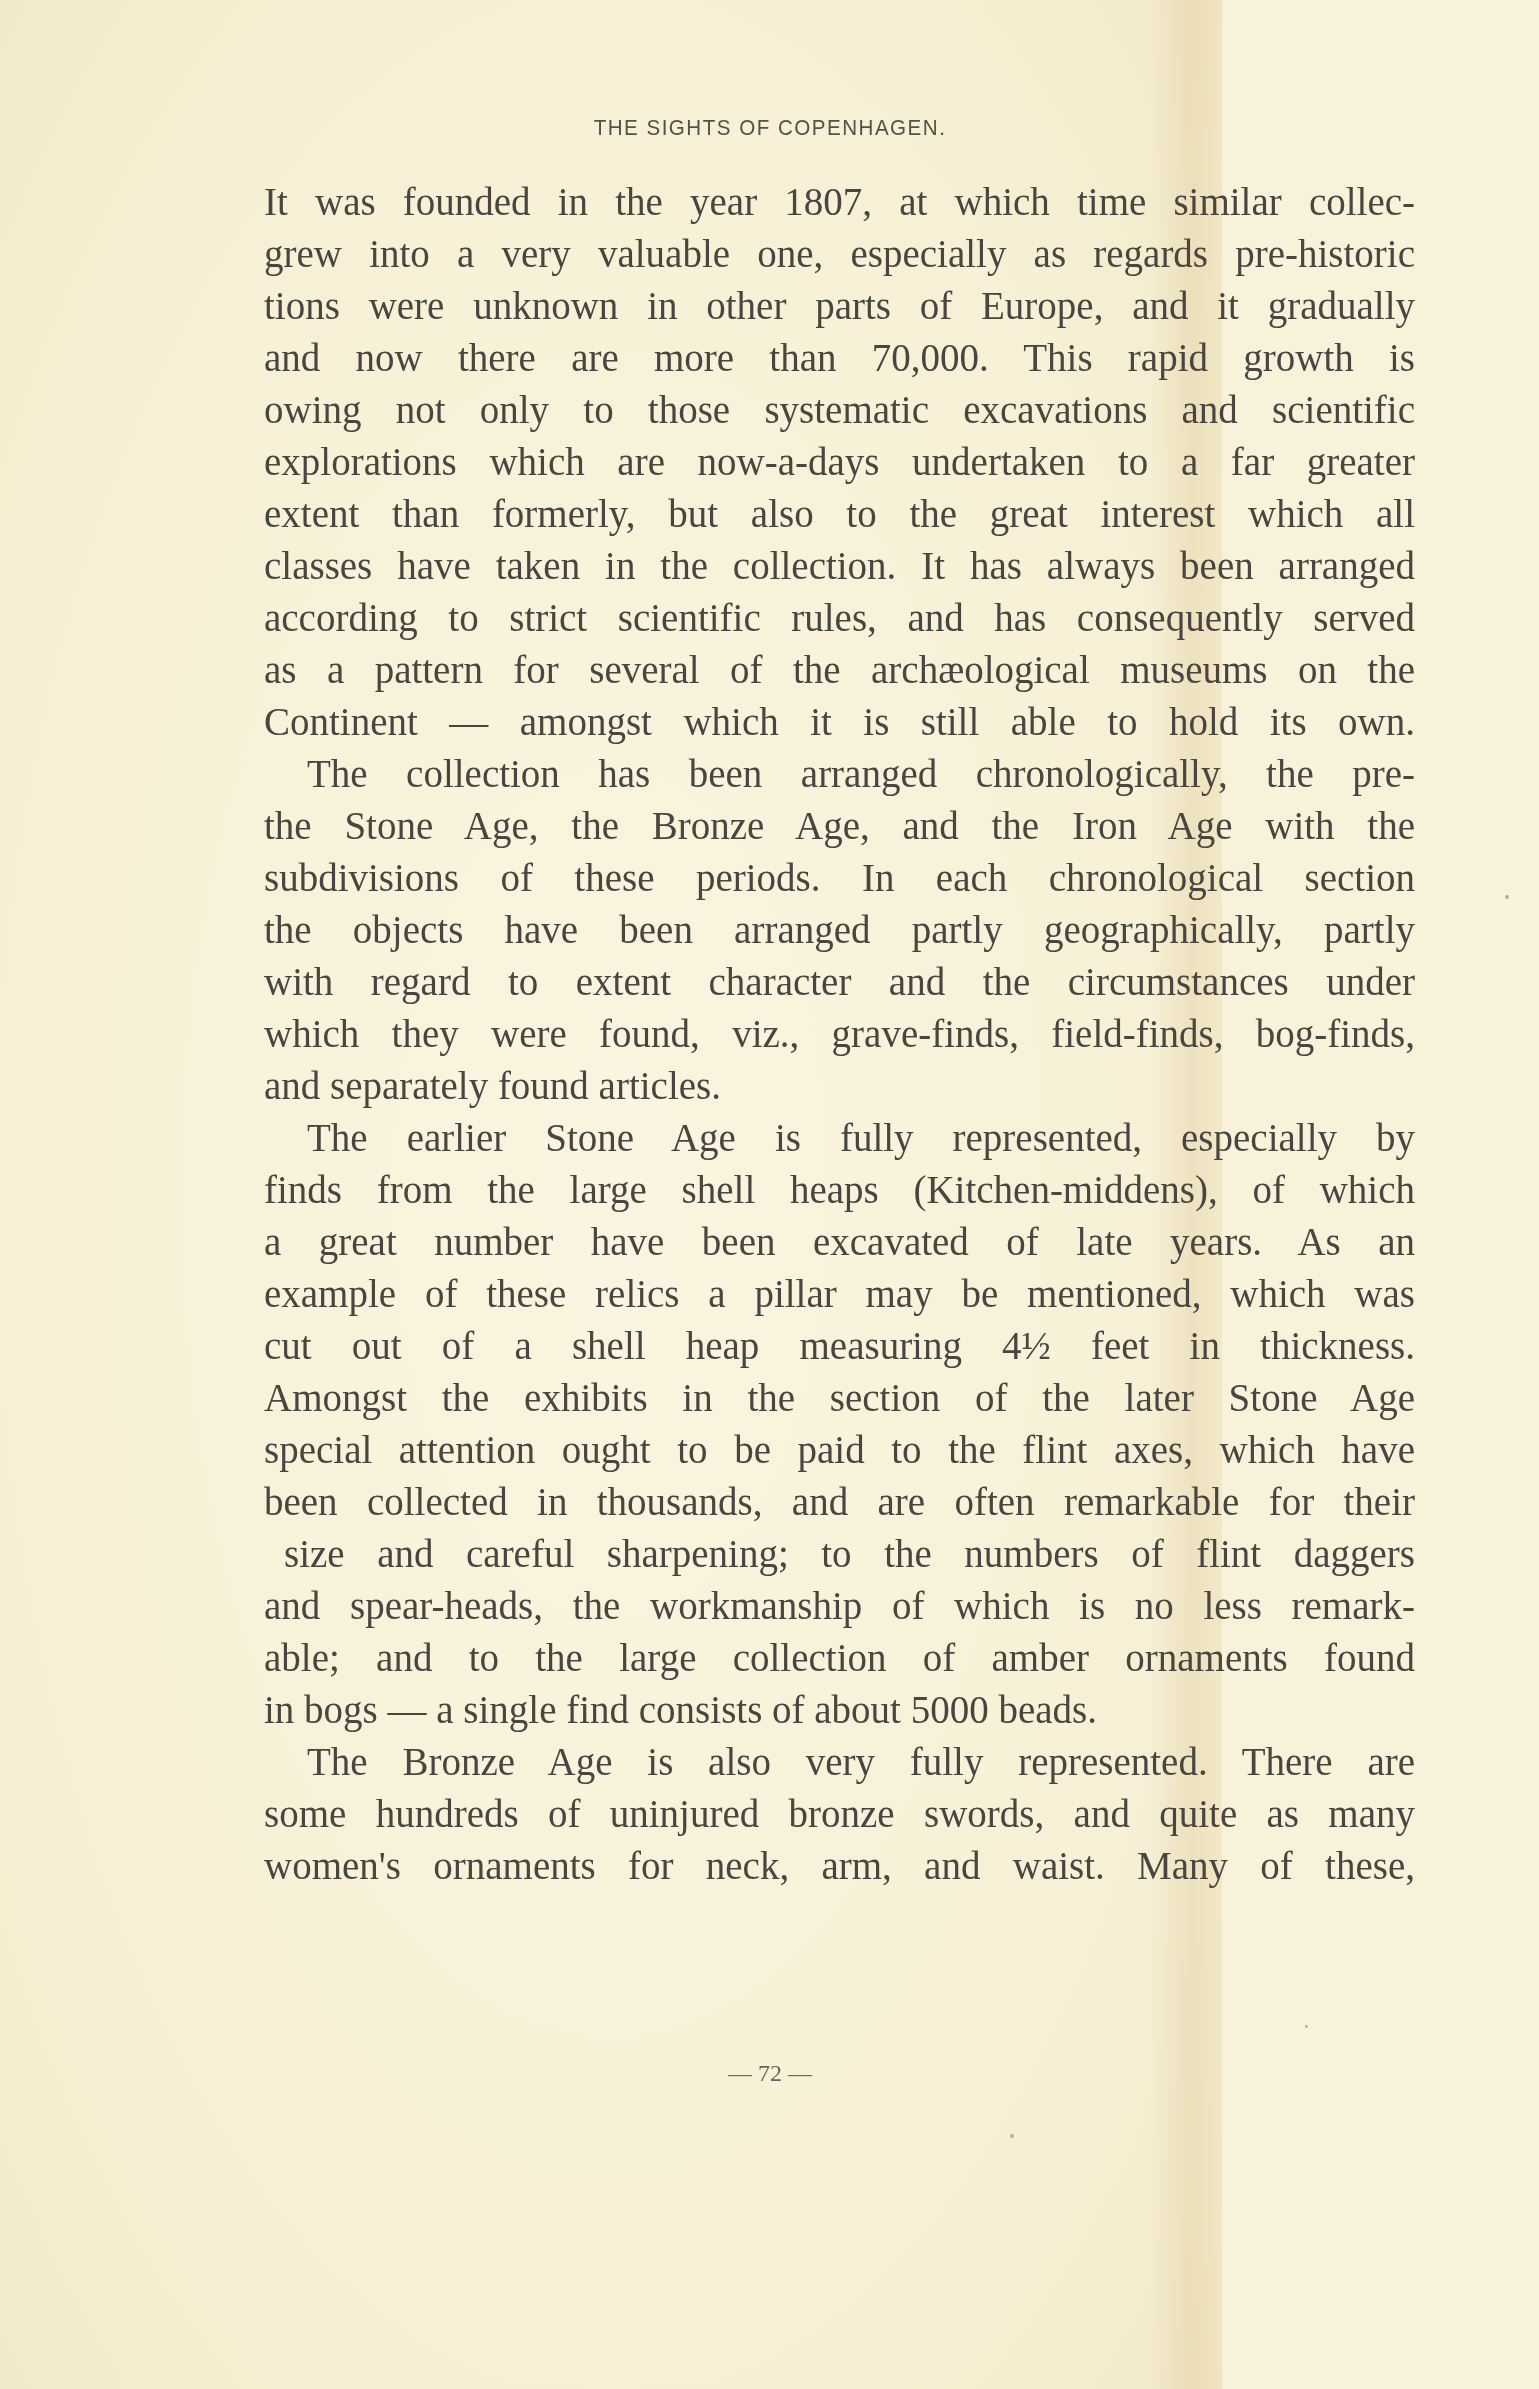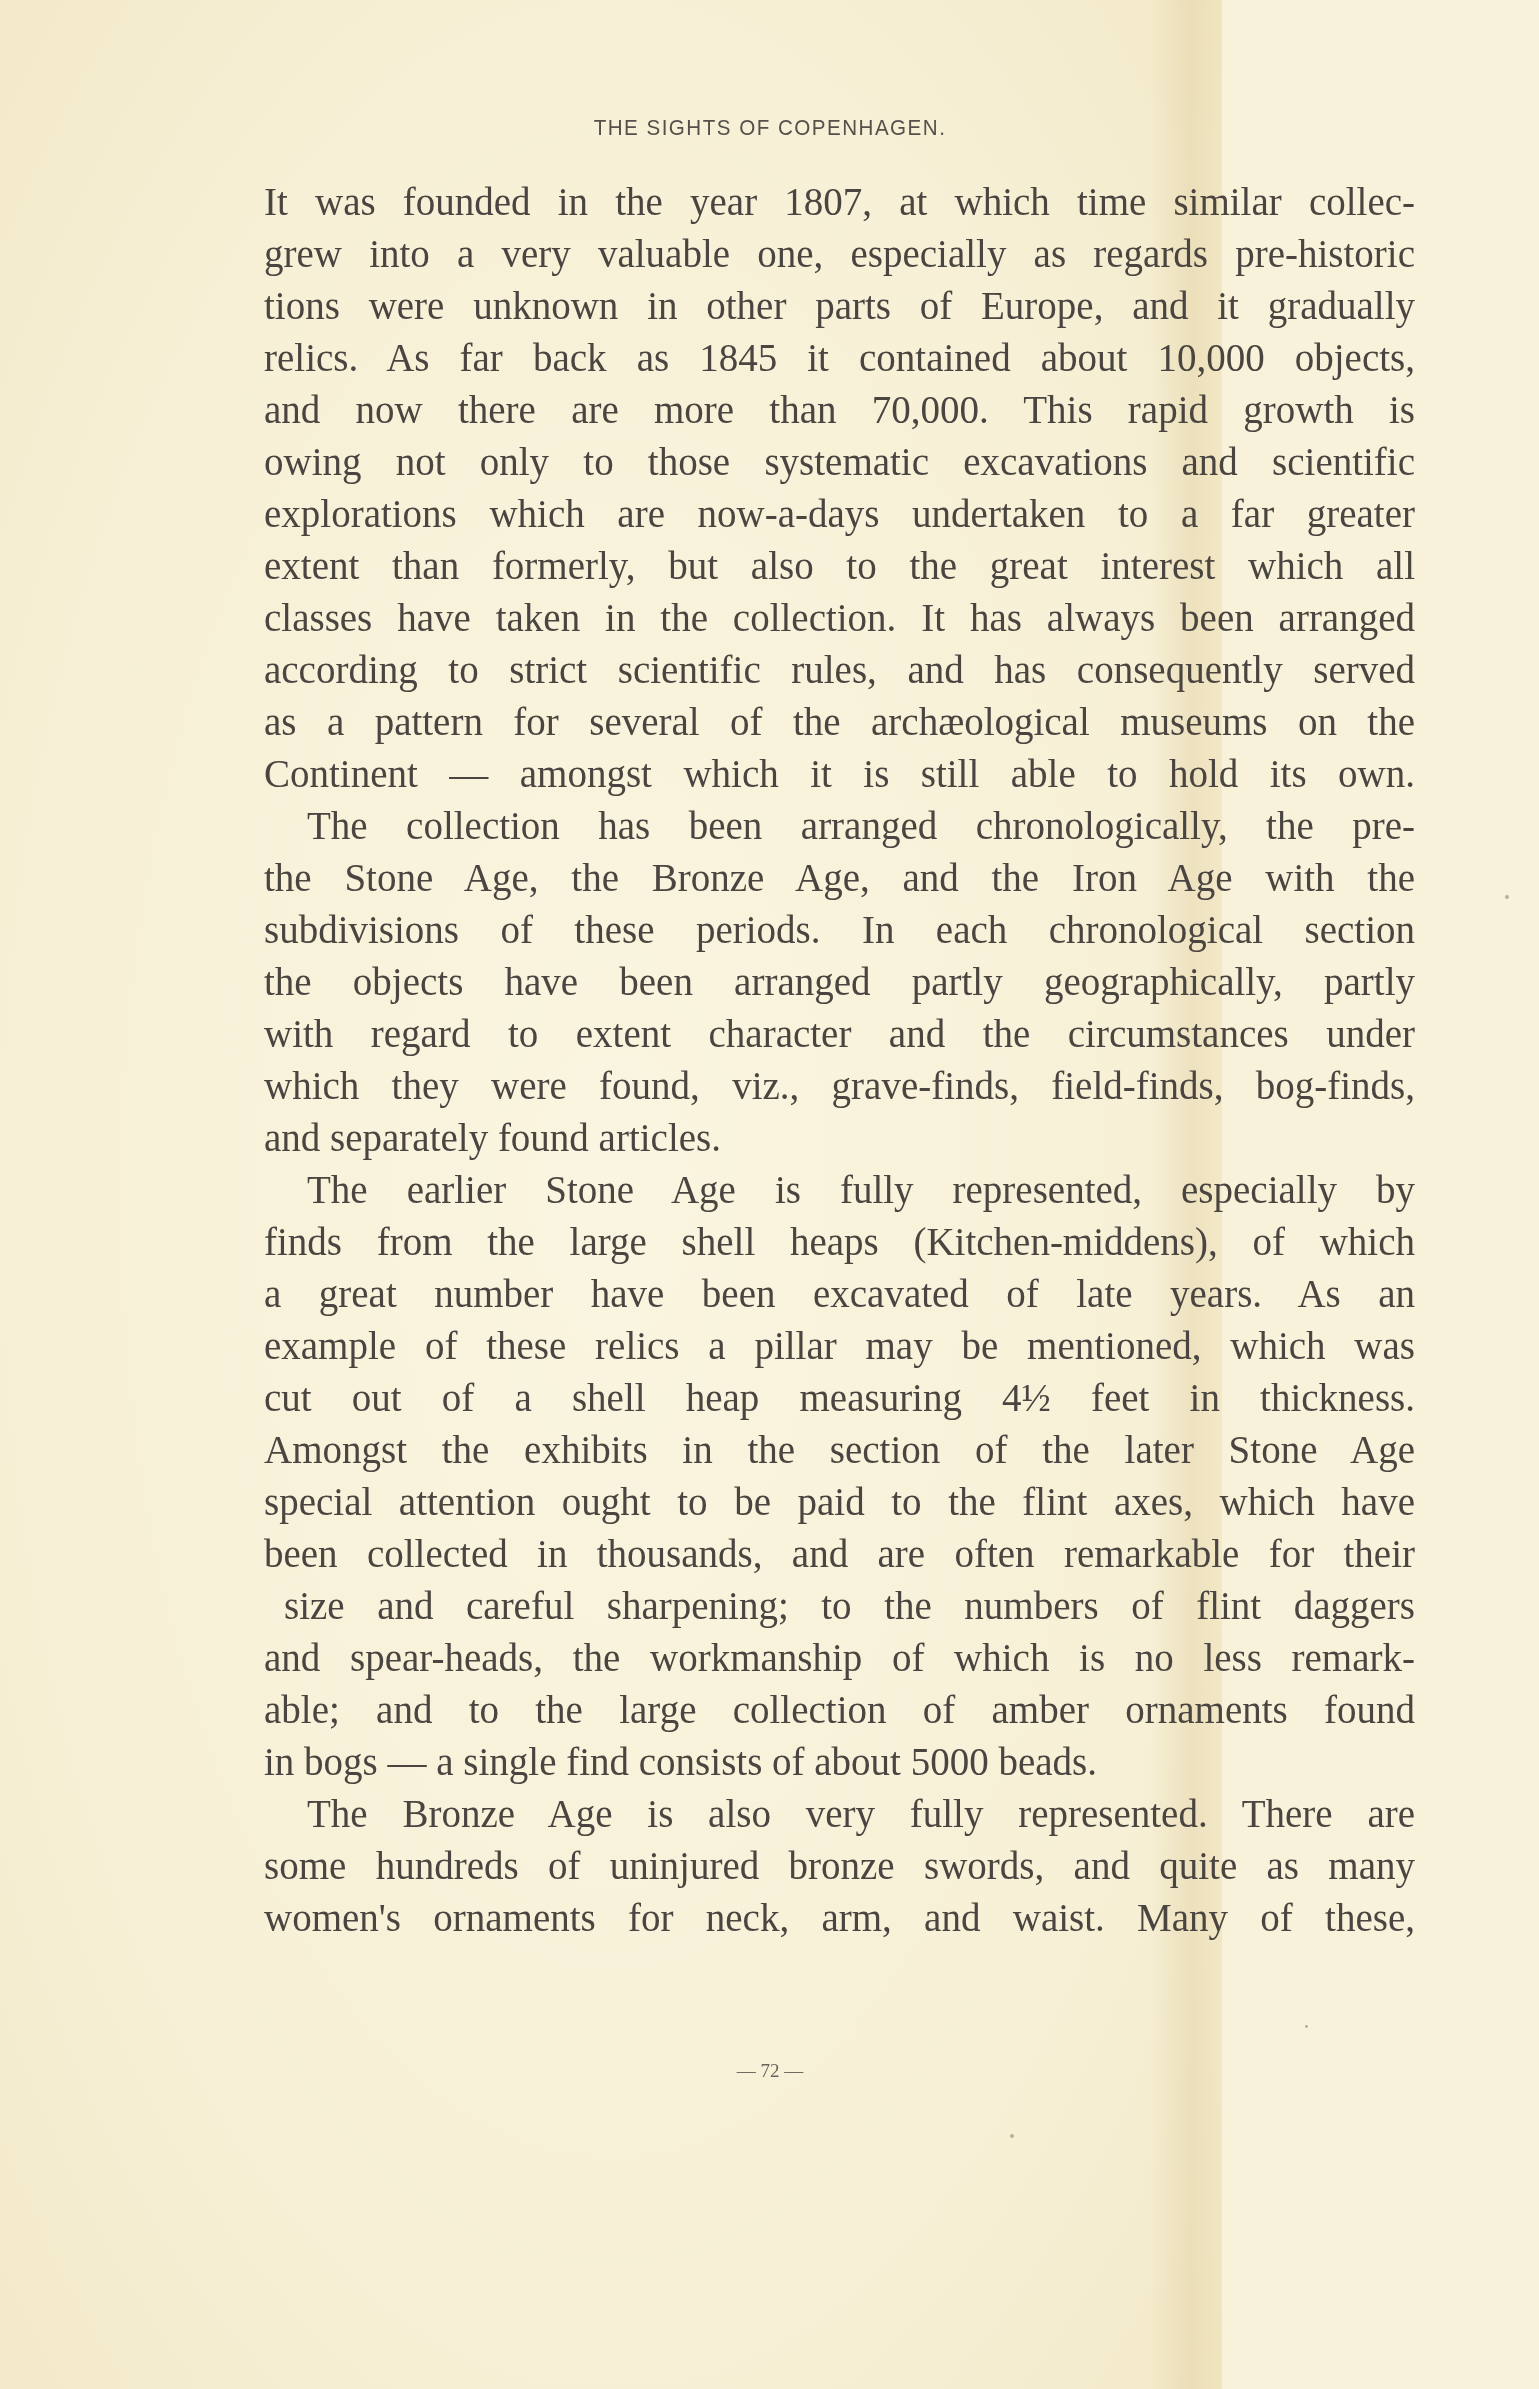--- a/index.html
+++ b/index.html
@@ -57,21 +57,21 @@
     .line.last {
       text-align-last: left;
     }
     .folio {
       position: absolute;
       top: 2060px;
       left: 0;
       width: 1540px;
       text-align: center;
       font-family: "Liberation Serif", "DejaVu Serif", serif;
-      font-size: 19px;
+      font-size: 24px;
       color: #6a645c;
     }
     .speck {
       position: absolute;
       width: 3.9px;
       height: 3.9px;
       border-radius: 50%;
       background: #8c8270;
       opacity: 0.6;
     }
@@ -82,21 +82,20 @@
 <div class="page">
 
   <div class="running-head">THE SIGHTS OF COPENHAGEN.</div>
 
   <div class="text-block">
 
     <div>
       <span class="line" style="display: block;">It was founded in the year 1807, at which time similar collec-</span>
       <span class="line" style="display: block;">grew into a very valuable one, especially as regards pre-historic</span>
       <span class="line" style="display: block;">tions were unknown in other parts of Europe, and it gradually</span>
-      <span class="line" style="display: block;">relics.  As far back as 1845 it contained about 10,000 objects,</span>
       <span class="line" style="display: block;">and now there are more than 70,000.  This rapid growth is</span>
       <span class="line" style="display: block;">owing not only to those systematic excavations and scientific</span>
       <span class="line" style="display: block;">explorations which are now-a-days undertaken to a far greater</span>
       <span class="line" style="display: block;">extent than formerly, but also to the great interest which all</span>
       <span class="line" style="display: block;">classes have taken in the collection. It has always been arranged</span>
       <span class="line" style="display: block;">according to strict scientific rules, and has consequently served</span>
       <span class="line" style="display: block;">as a pattern for several of the archæological museums on the</span>
       <span class="line" style="display: block;">Continent — amongst which it is still able to hold its own.</span>
     </div>
 

